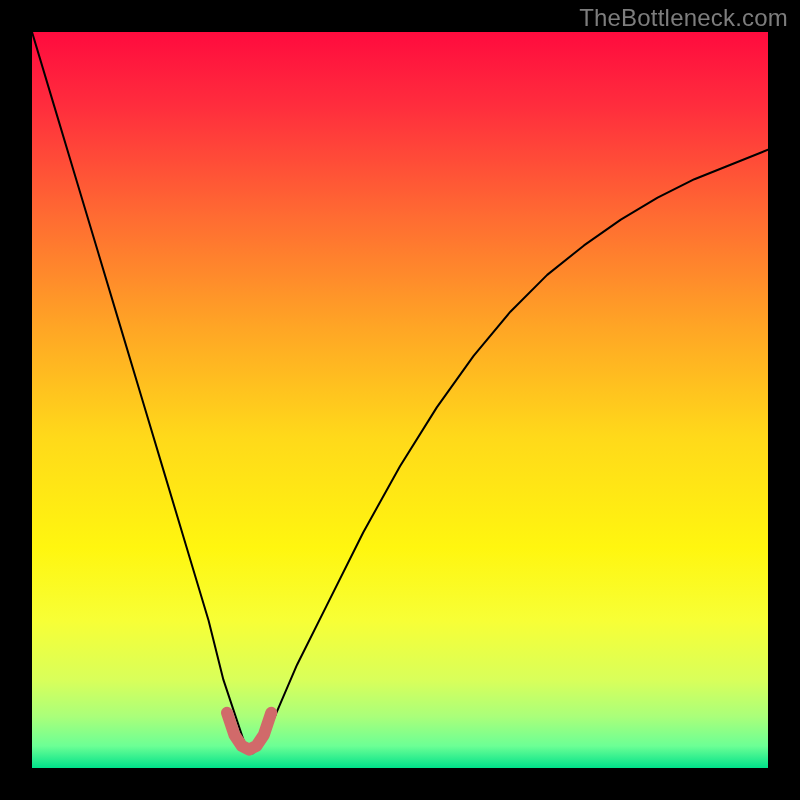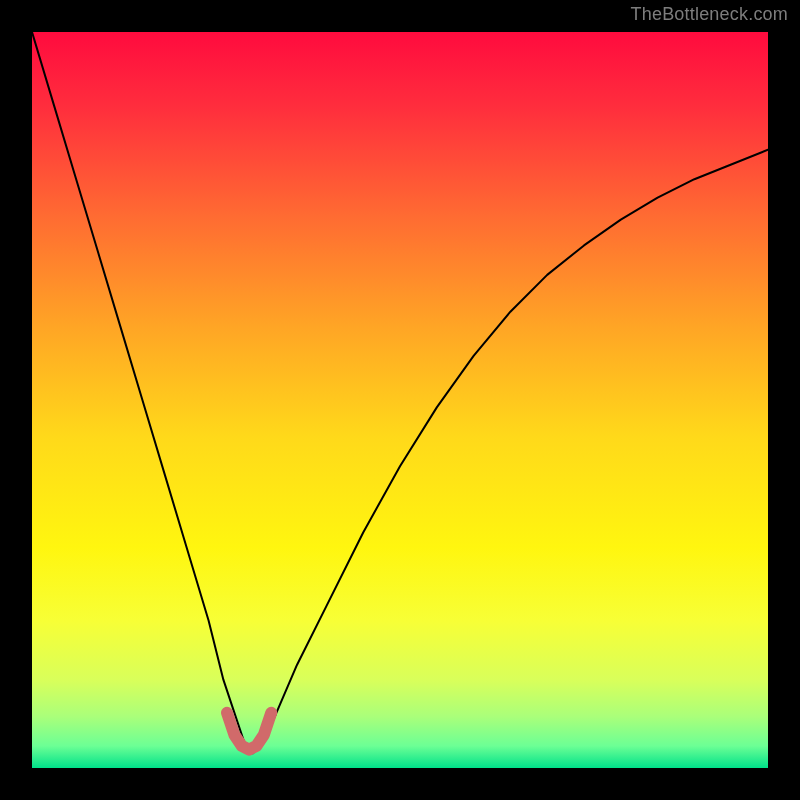--- a/index.html
+++ b/index.html
@@ -25,21 +25,21 @@
     left: 32px;
     width: 736px;
     height: 736px;
     overflow: hidden;
   }
   .watermark {
     position: absolute;
     top: 4px;
     right: 12px;
     color: #7d7d7d;
-    font-size: 18px;
+    font-size: 24px;
     letter-spacing: 0.2px;
     z-index: 30;
   }
   .curve-svg {
     position: absolute;
     top: 0;
     left: 0;
     z-index: 10;
   }
   .marker-svg {

